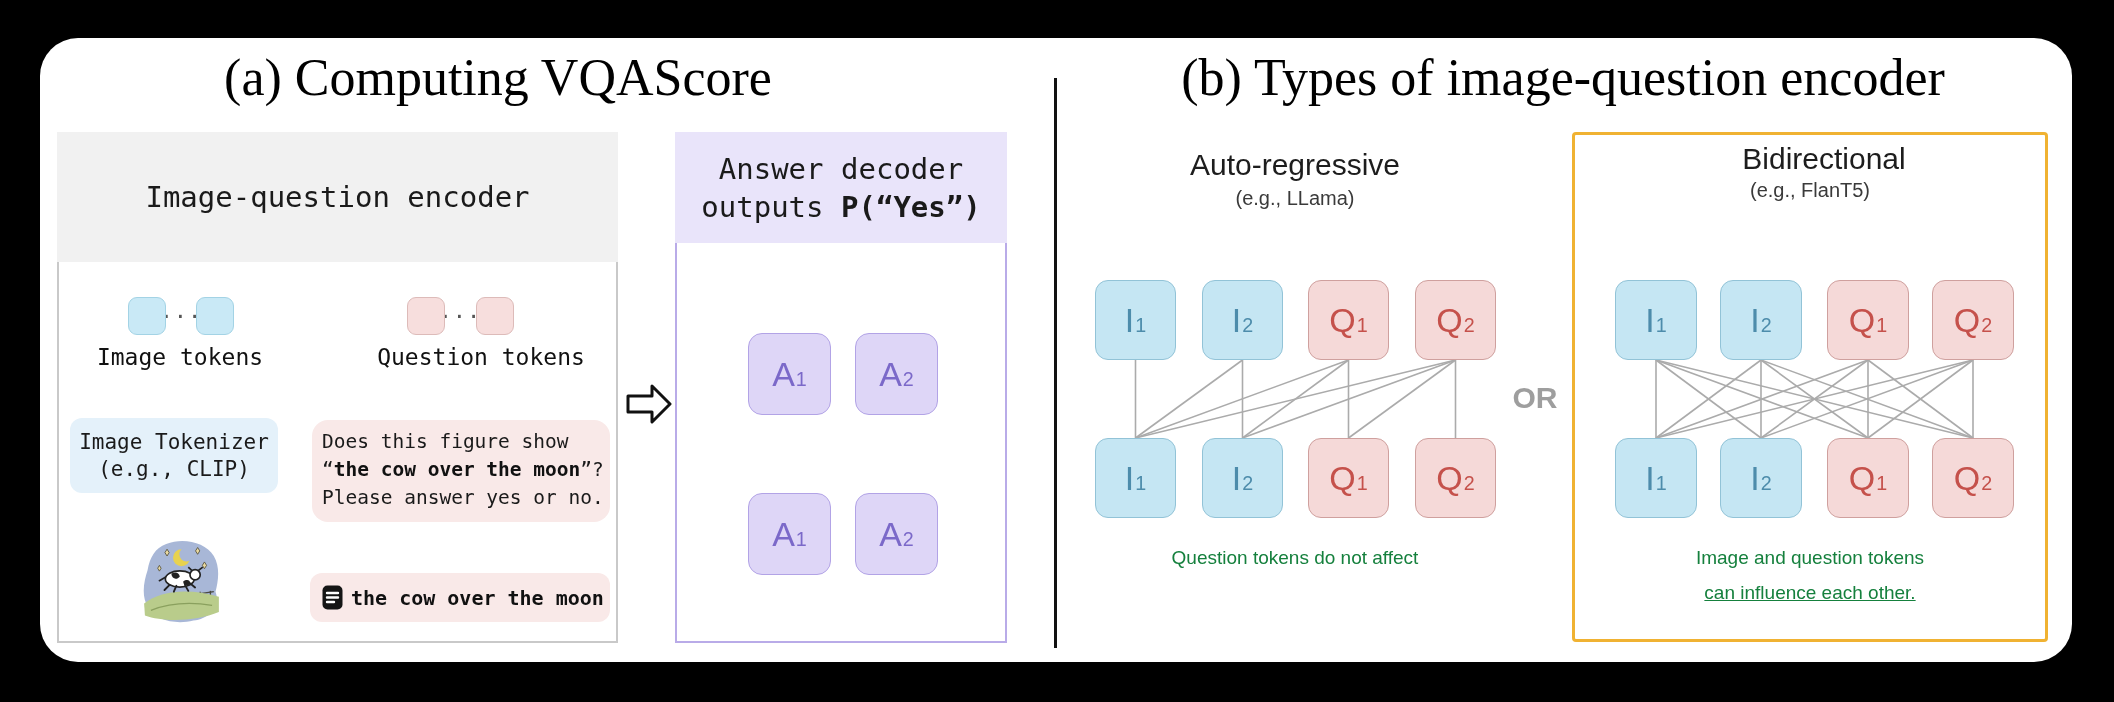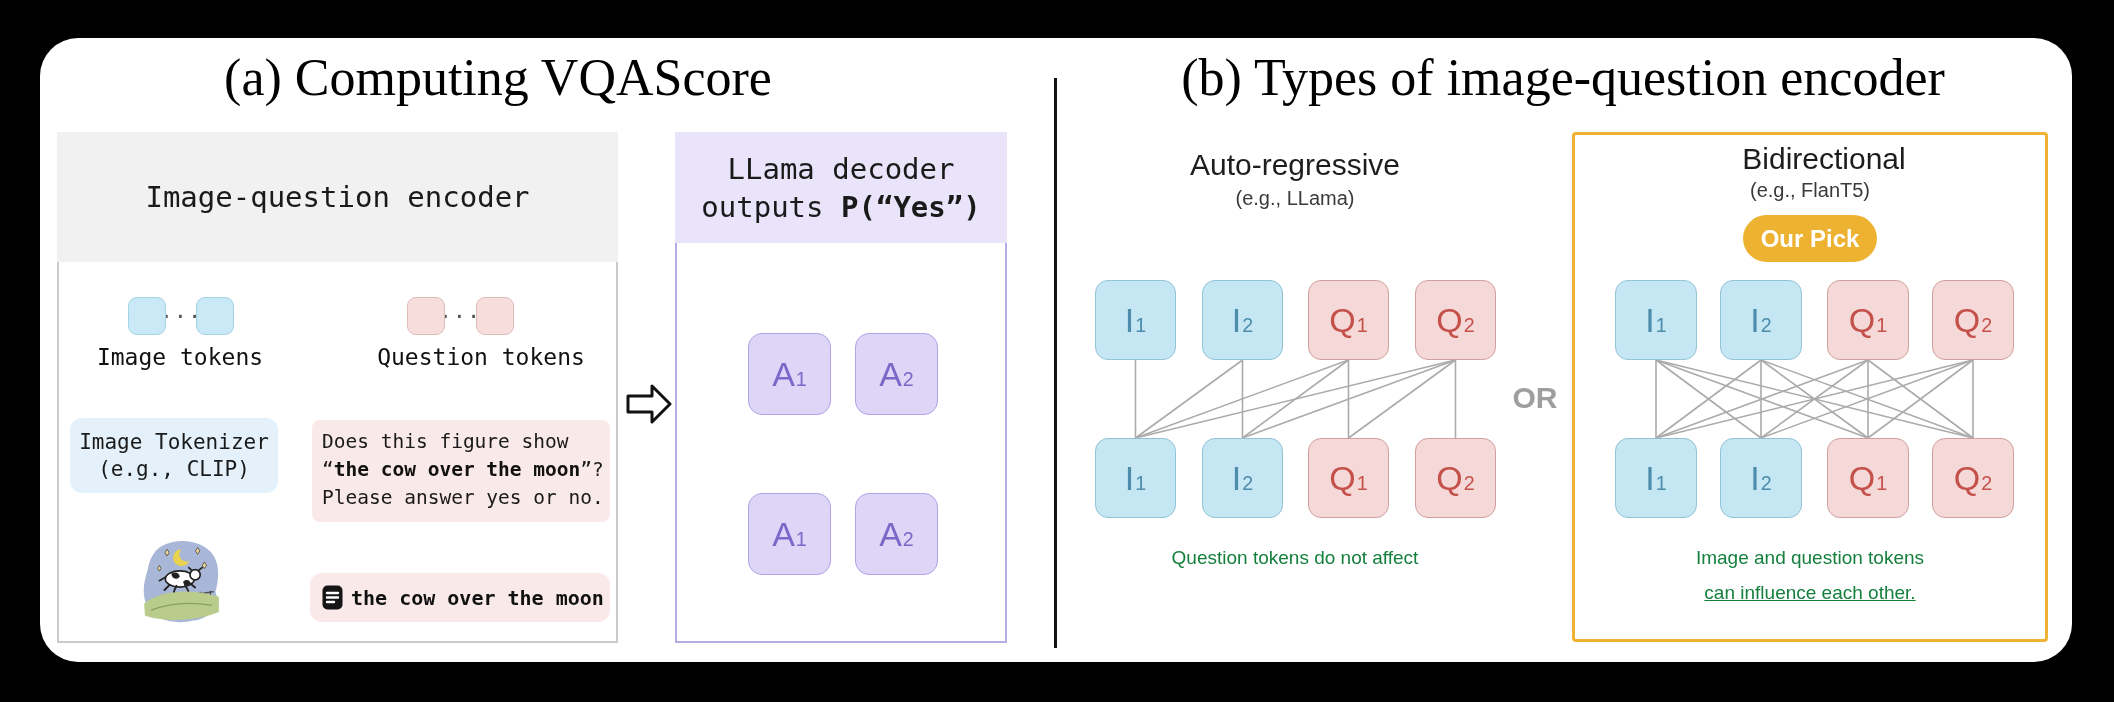--- a/index.html
+++ b/index.html
@@ -14,21 +14,21 @@
   .encoder-box{left:57px;top:132px;width:561px;height:511px;border:2px solid #c9c9c9;}
   .encoder-header{left:57px;top:132px;width:561px;height:130px;background:#f1f1f1;display:flex;align-items:center;justify-content:center;font-family:"DejaVu Sans Mono",monospace;font-size:29px;color:#1a1a1a;}
   .decoder-box{left:675px;top:132px;width:332px;height:511px;border:2px solid #b9abe8;}
   .decoder-header{left:675px;top:132px;width:332px;height:111px;background:#e9e4fa;display:flex;flex-direction:column;align-items:center;justify-content:center;font-family:"DejaVu Sans Mono",monospace;font-size:29px;line-height:38px;color:#1a1a1a;white-space:nowrap;}
   .mono-label{font-family:"DejaVu Sans Mono",monospace;font-size:23px;color:#111;transform:translateX(-50%);white-space:nowrap;top:344px;}
   .dots{font-family:"DejaVu Sans Mono",monospace;font-size:22px;color:#555;transform:translate(-50%,-50%);letter-spacing:1px;}
   .mini{width:38px;height:38px;border-radius:9px;box-sizing:border-box;}
   .mini.image{background:#c9e9f6;border:1.5px solid #a3d3e5;}
   .mini.question{background:#f7dedd;border:1.5px solid #ddbbb9;}
   .tokenizer-box{left:70px;top:418px;width:208px;height:75px;border-radius:12px;background:#e4f1fa;display:flex;flex-direction:column;align-items:center;justify-content:center;font-family:"DejaVu Sans Mono",monospace;font-size:21px;line-height:27px;color:#1a1a1a;white-space:nowrap;}
-  .question-box{left:312px;top:420px;width:298px;height:102px;border-radius:8px;background:#f9e9e8;box-sizing:border-box;padding:8px 12px 0 10px;font-family:"DejaVu Sans Mono",monospace;font-size:19.5px;line-height:28px;color:#1a1a1a;white-space:nowrap;}
+  .question-box{left:312px;top:420px;width:298px;height:102px;border-radius:16px;background:#f9e9e8;box-sizing:border-box;padding:8px 12px 0 10px;font-family:"DejaVu Sans Mono",monospace;font-size:19.5px;line-height:28px;color:#1a1a1a;white-space:nowrap;}
   .question-box b{font-weight:700;color:#111;}
   .phrase-box{left:310px;top:573px;width:300px;height:49px;border-radius:12px;background:#f9e9e8;display:flex;align-items:center;padding-left:12px;box-sizing:border-box;gap:8px;}
   .phrase-text{font-family:"DejaVu Sans Mono",monospace;font-size:20px;font-weight:700;color:#111;white-space:nowrap;}
   .tok{display:flex;align-items:center;justify-content:center;box-sizing:border-box;font-size:34px;font-family:"Liberation Sans",sans-serif;}
   .tok .ts{font-size:0.58em;position:relative;top:0.26em;margin-left:1px;}
   .tok.image{background:#c5e6f3;border:1.6px solid #92c3d7;color:#4d8cab;}
   .tok.question{background:#f5d9d8;border:1.6px solid #cfa09e;color:#c5514b;}
   .tok.answer{background:#ded6f7;border:1.6px solid #b2a3e6;color:#7b69c9;}
   .sub-name{font-size:30px;color:#1d1d1d;transform:translateX(-50%);white-space:nowrap;}
   .sub-example{font-size:20px;color:#3a3a3a;transform:translateX(-50%);white-space:nowrap;}
@@ -143,36 +143,33 @@
     </svg>
     <span class="phrase-text">the cow over the moon</span>
   </div>
 
   <svg style="left:626px;top:383px;width:46px;height:42px;" viewBox="0 0 46 42" xmlns="http://www.w3.org/2000/svg">
     <polygon points="2,13 26,13 26,3 44,21 26,39 26,29 2,29" fill="#fff" stroke="#111" stroke-width="3" stroke-linejoin="round"></polygon>
   </svg>
 
   <div class="panel-box decoder-box"></div>
   <div class="decoder-header">
-    <div>LLama decoder</div>
+    <div>Answer decoder</div>
     <div><span>outputs </span><b>P(“Yes”)</b></div>
   </div>
 
   <div class="sub-name" style="left:1295px;top:148px;">Auto-regressive</div>
   <div class="sub-example" style="left:1295px;top:187px;">(e.g., LLama)</div>
   <div class="caption" style="left:1295px;top:547px;">Question tokens do not affect</div>
 
   <div class="or-label" style="left:1535px;">OR</div>
 
   <div class="bi-rect"></div>
   <div class="sub-name" style="left:1824px;top:142px;">Bidirectional</div>
   <div class="sub-example" style="left:1810px;top:179px;">(e.g., FlanT5)</div>
-  <div class="badge">
-      <span>Our Pick</span>
-    </div>
   <div class="caption" style="left:1810px;top:547px;">Image and question tokens</div>
   <div class="caption" style="left:1810px;top:582px;text-decoration:underline;">can influence each other.</div>
 
 <div class="mini image" style="left: 128px; top: 297px; position: absolute;"></div>
     <div class="mini image" style="left: 196px; top: 297px; position: absolute;"></div>
     <div class="mini question" style="left: 407px; top: 297px; position: absolute;"></div>
     <div class="mini question" style="left: 476px; top: 297px; position: absolute;"></div>
     <div class="tok answer" style="left: 748px; top: 333px; width: 83px; height: 82px; border-radius: 14px; position: absolute;">
       <span>A</span>
       <span class="ts">1</span>

